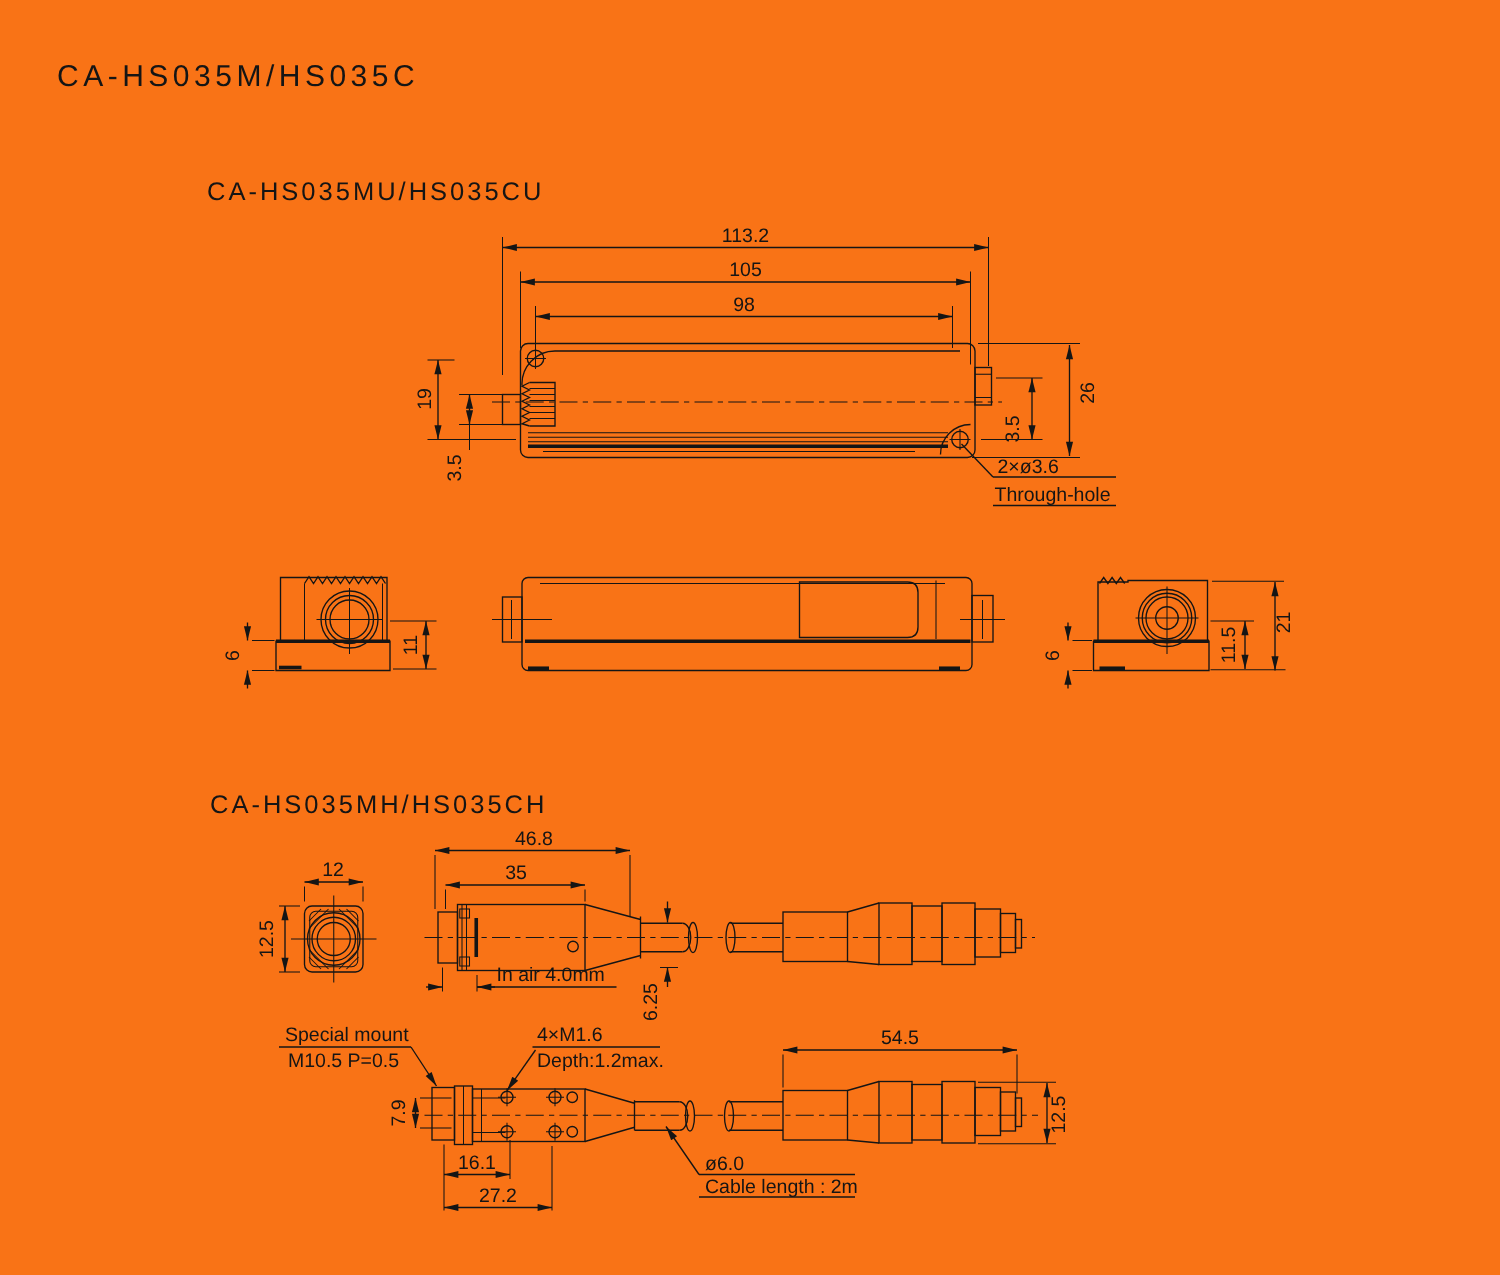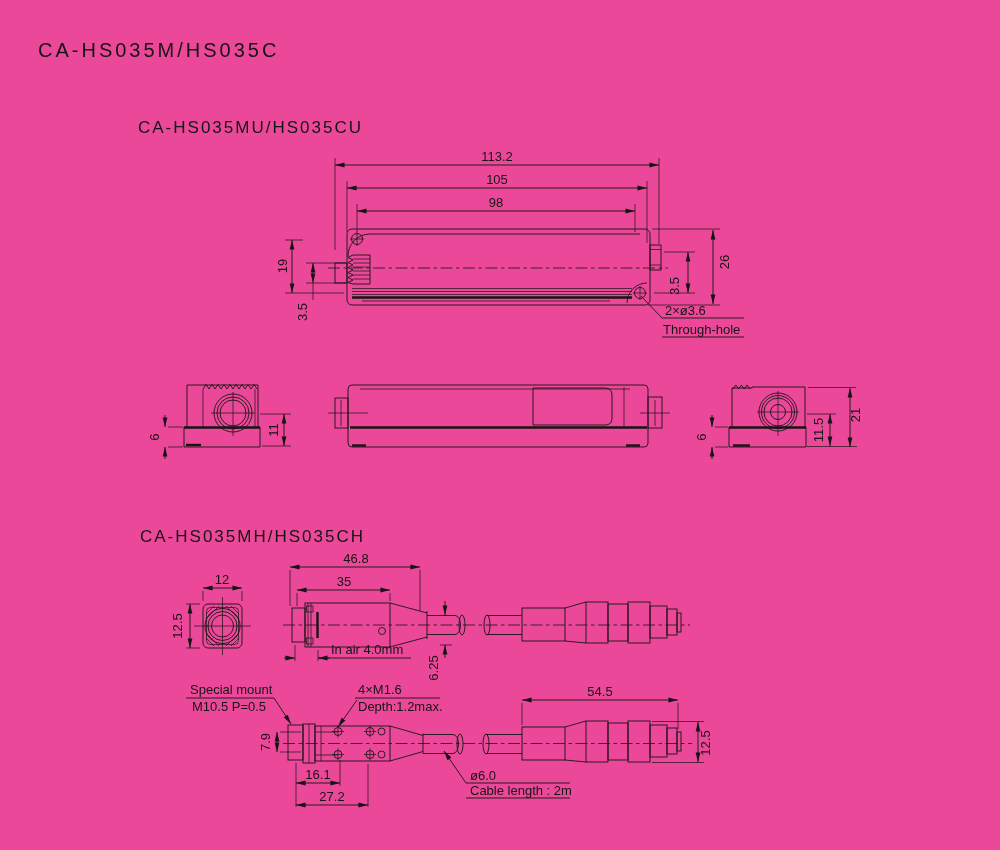--- a/index.html
+++ b/index.html
@@ -1,16 +1,16 @@
 <!DOCTYPE html>
 <html><head>
 <meta charset="utf-8">
 <style>
   html,body{margin:0;padding:0;background:#ffffff;}
-  .stage{position:relative;width:1000px;height:850px;background:#ec4899;overflow:hidden;}
+  .stage{position:relative;width:1000px;height:850px;background:#f97316;overflow:hidden;}
   svg{display:block;}
   svg text{fill:#151515;font-family:"Liberation Sans",sans-serif;}
   .t1{font-size:20px;letter-spacing:3px;}
   .t2{font-size:17px;letter-spacing:2px;}
   .d{font-size:13px;}
   .ln{stroke:#151515;stroke-width:.9;fill:none;}
   .thk{stroke:#151515;stroke-width:2.4;fill:none;}
   .cl{stroke:#151515;stroke-width:.8;fill:none;stroke-dasharray:12 3.5 3.5 3.5;}
   .thin{stroke:#151515;stroke-width:.7;fill:none;}
 </style>

